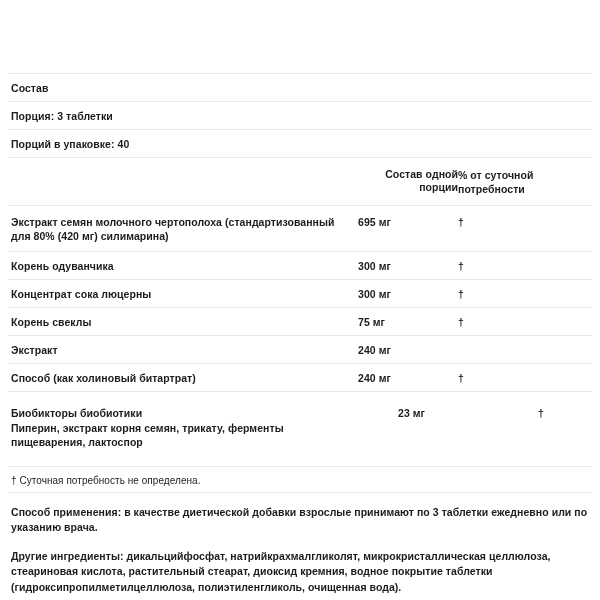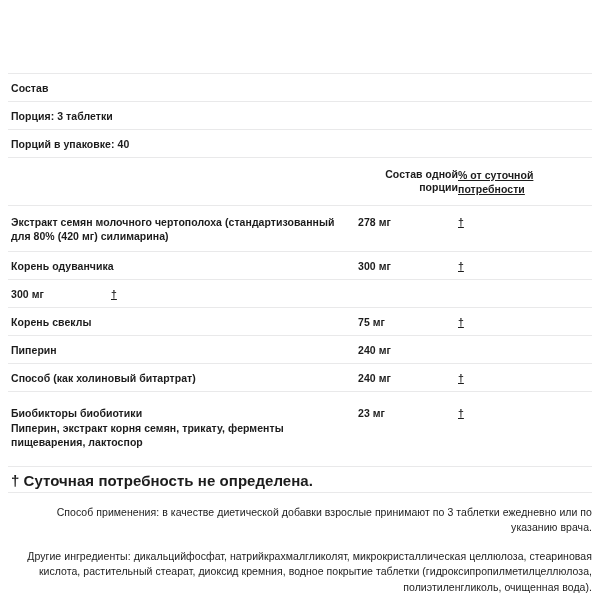--- a/index.html
+++ b/index.html
@@ -55,21 +55,20 @@
     box-sizing: border-box;
   }
   .col-amount {
     width: 100px;
     flex: 0 0 100px;
     box-sizing: border-box;
   }
   .col-dv {
     flex: 1 1 auto;
     box-sizing: border-box;
-    text-decoration: underline;
   }
 
   
   .frow.header {
     padding-top: 10px;
     padding-bottom: 9px;
     min-height: 30px;
   }
   .frow.header .col-amount {
     line-height: 12.5px;
@@ -77,50 +76,50 @@
   }
 
   .frow.tall {
     padding-top: 9px;
     padding-bottom: 8px;
   }
 
   .frow.blend {
     padding-top: 14px;
     padding-bottom: 16px;
+    gap: 40px;
   }
   .blend-lines > div {
     line-height: 14.5px;
   }
 
   .frow.footnote {
     padding-top: 7px;
     padding-bottom: 4px;
-    font-weight: bold;
-    font-size: 15px;
+    font-weight: normal;
+    font-size: 10px;
   }
 
   .dagger {
     font-weight: bold;
     font-size: 10.5px;
   }
 
   
   .paras {
     margin: 0 8px;
     padding-top: 12px;
   }
   .para {
     font-size: 10.5px;
-    font-weight: normal;
+    font-weight: bold;
     line-height: 15.5px;
     letter-spacing: 0.05px;
     margin: 0 0 13px 3px;
     max-width: 582px;
-    text-align: right;
   }
 </style>
 </head>
 <body>
 
 <div class="page">
 
   <div class="facts">
 
     <div class="rule"></div>
@@ -152,51 +151,52 @@
     <div class="frow header">
       <div class="col-name"></div>
       <div class="col-amount">Состав одной порции</div>
       <div class="col-dv">% от суточной потребности</div>
     </div>
 
     <div class="rule"></div>
 
     <div class="frow tall">
       <div class="col-name">Экстракт семян молочного чертополоха (стандартизованный для 80% (420 мг) силимарина)</div>
-      <div class="col-amount">278 мг</div>
+      <div class="col-amount">695 мг</div>
       <div class="col-dv dagger">†</div>
     </div>
 
     <div class="rule"></div>
 
     <div class="frow">
       <div class="col-name">Корень одуванчика</div>
       <div class="col-amount">300 мг</div>
       <div class="col-dv dagger">†</div>
     </div>
 
     <div class="rule"></div>
 
     <div class="frow">
+      <div class="col-name">Концентрат сока люцерны</div>
       <div class="col-amount">300 мг</div>
       <div class="col-dv dagger">†</div>
     </div>
 
     <div class="rule"></div>
 
     <div class="frow">
       <div class="col-name">Корень свеклы</div>
       <div class="col-amount">75 мг</div>
       <div class="col-dv dagger">†</div>
     </div>
 
     <div class="rule"></div>
 
     <div class="frow">
-      <div class="col-name">Пиперин</div>
+      <div class="col-name">Экстракт</div>
       <div class="col-amount">240 мг</div>
       <div class="col-dv dagger"></div>
     </div>
 
     <div class="rule"></div>
 
     <div class="frow">
       <div class="col-name">Способ (как холиновый битартрат)</div>
       <div class="col-amount">240 мг</div>
       <div class="col-dv dagger">†</div>

